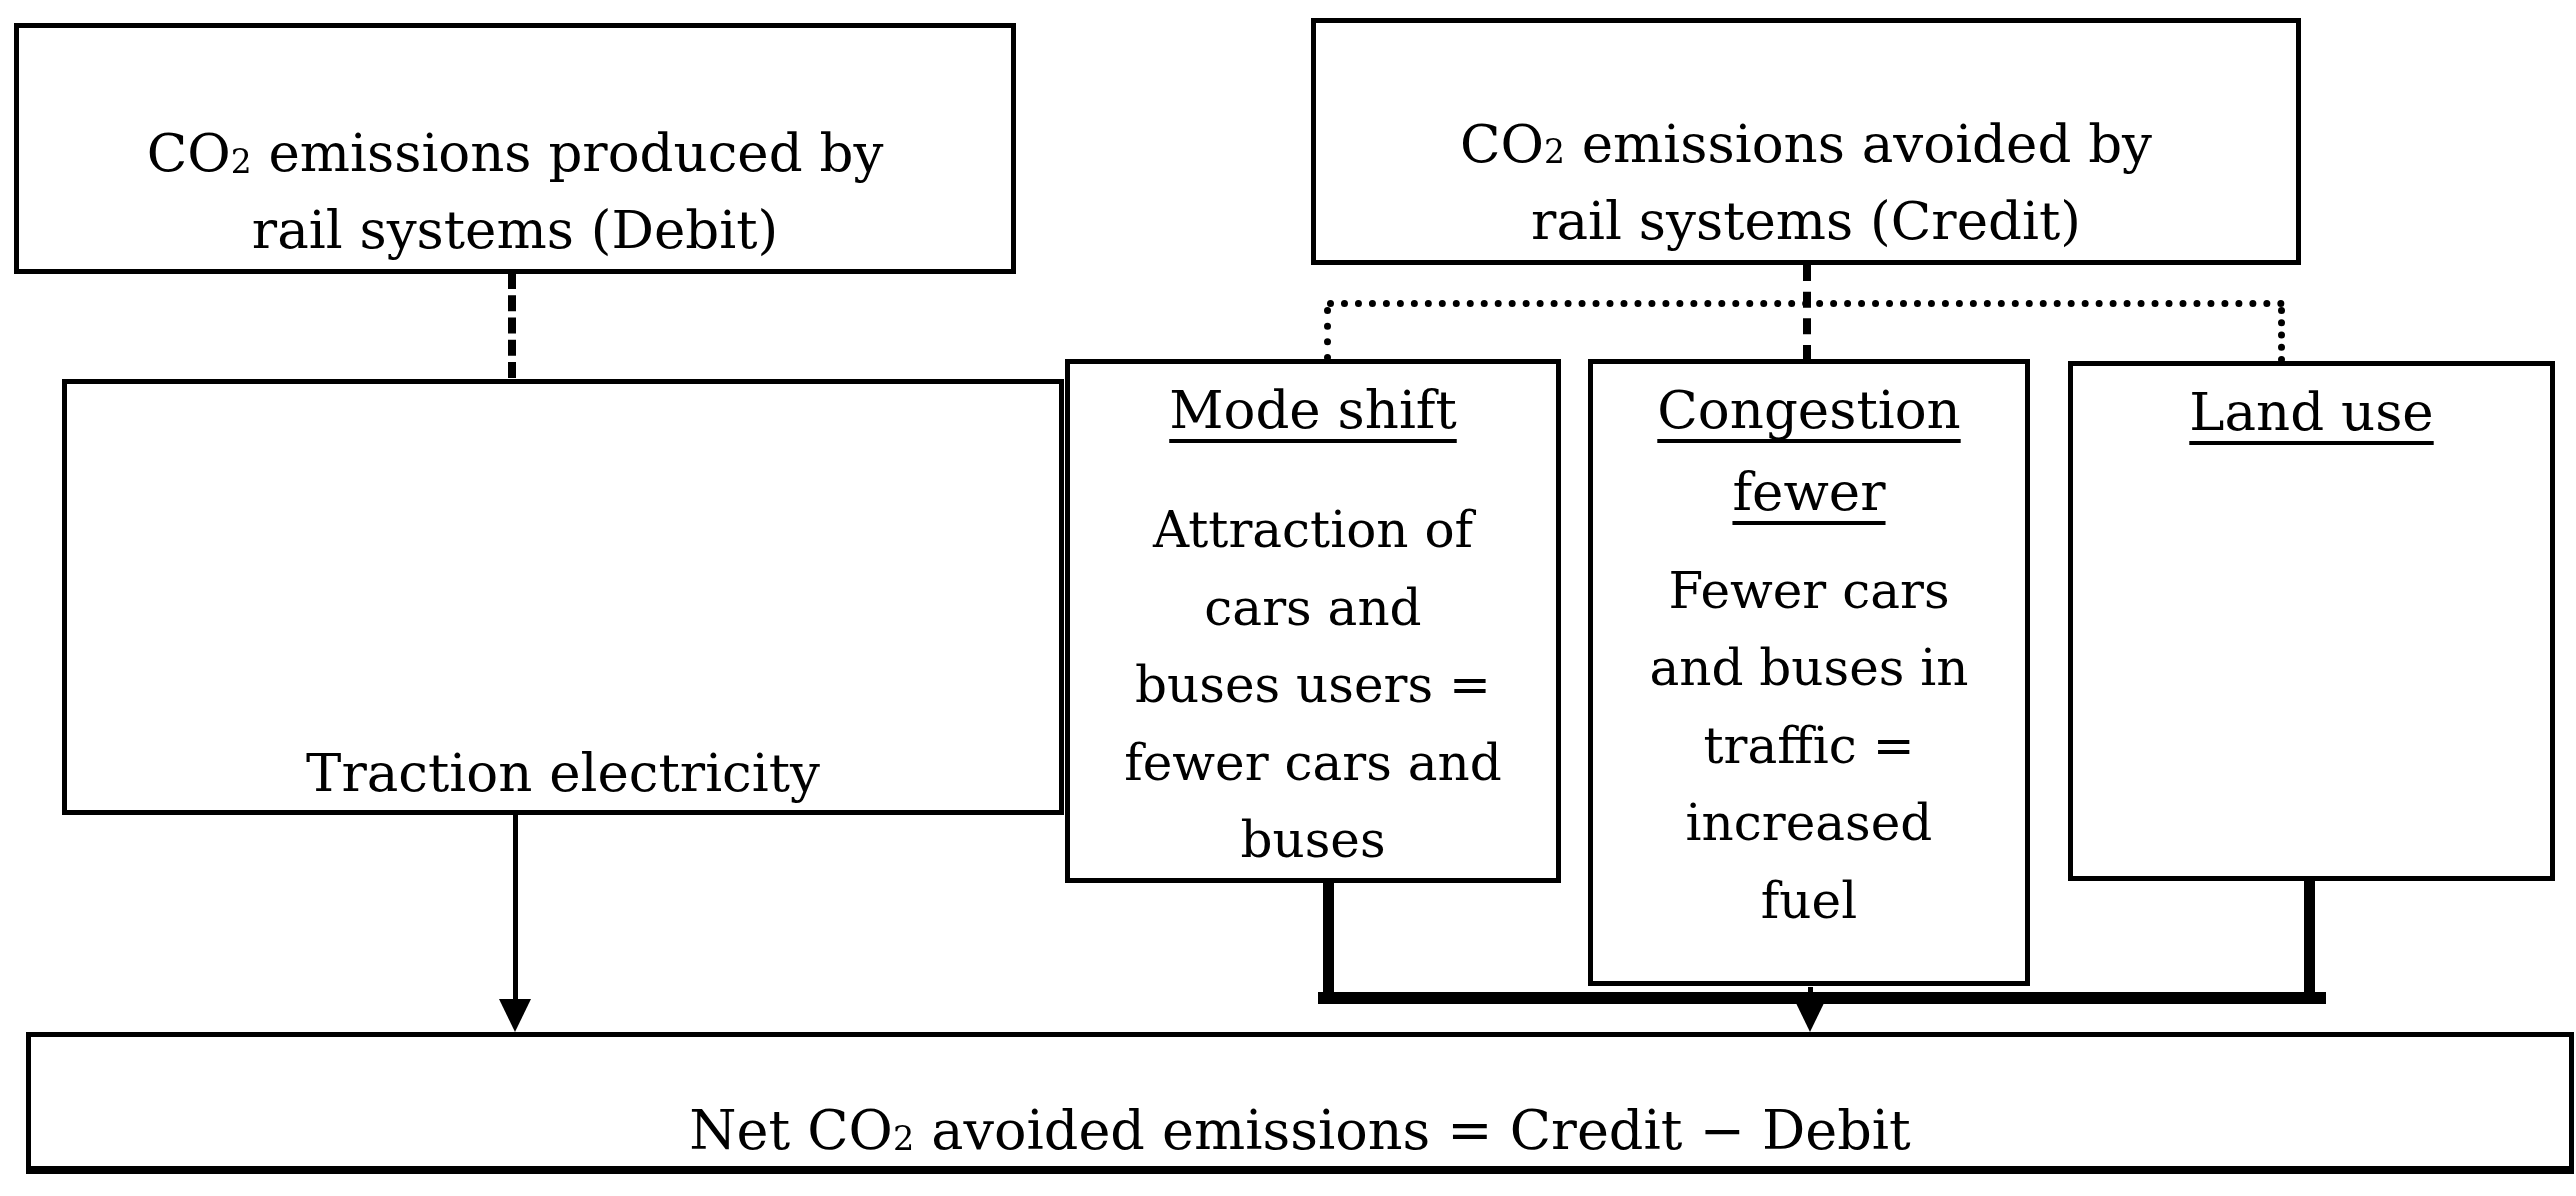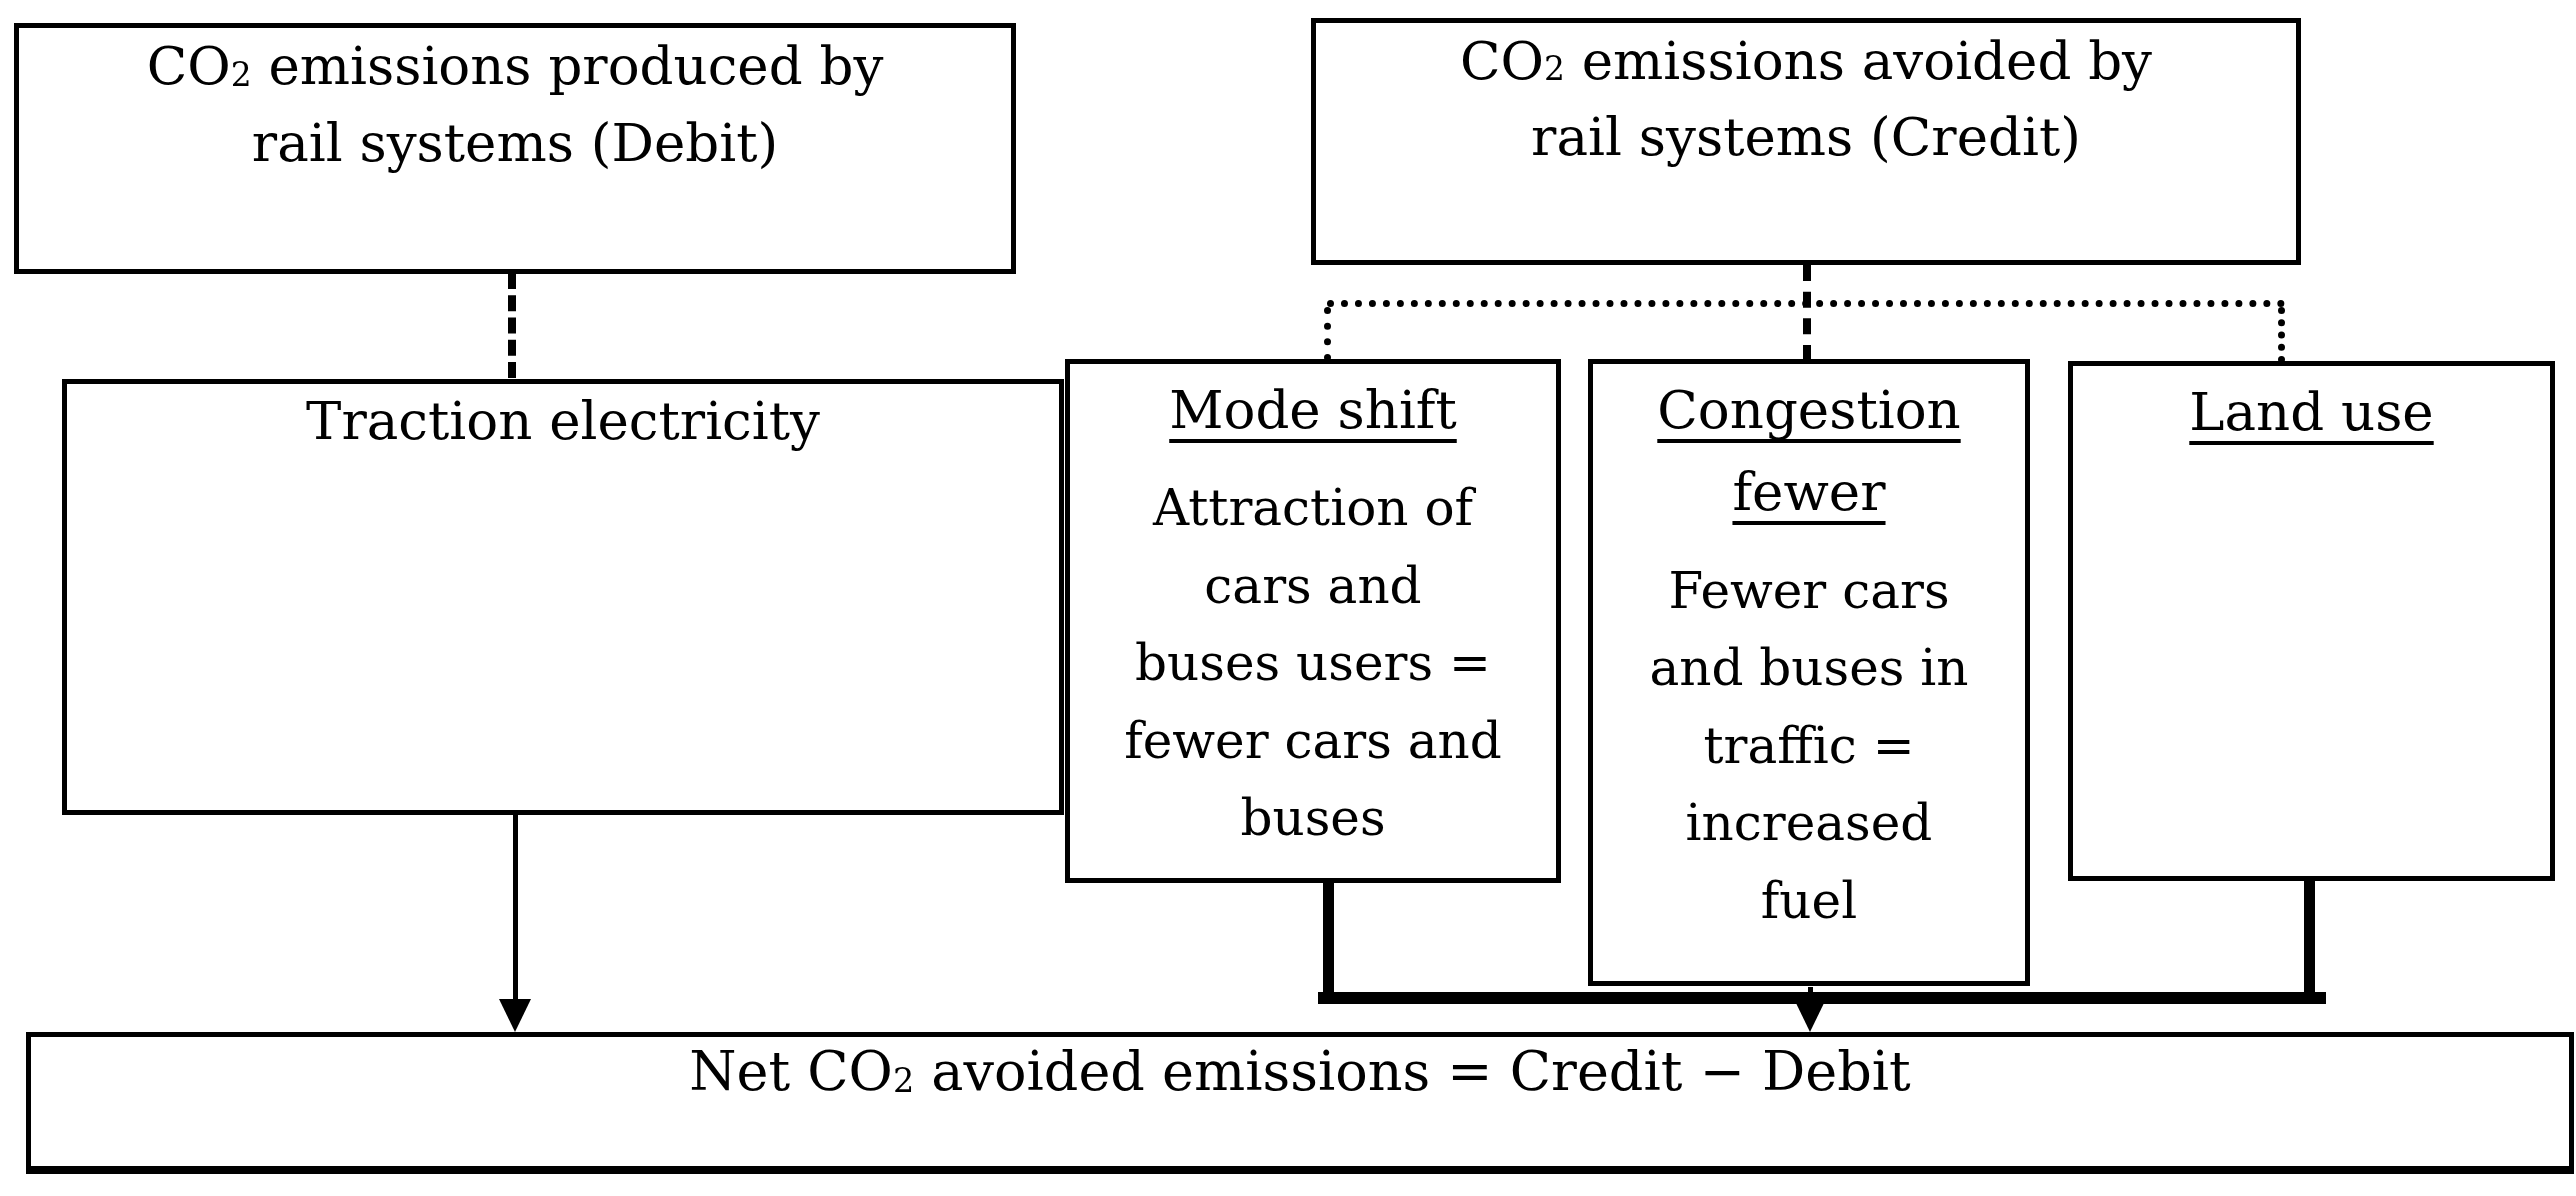--- a/index.html
+++ b/index.html
@@ -18,21 +18,21 @@
   }
   .box {
     position: absolute;
     box-sizing: border-box;
     border: 5.3px solid var(--ink, #000000);
     background: var(--paper, #ffffff);
     display: flex;
     flex-direction: column;
     align-items: center;
   }
-  .vcenter { justify-content: flex-start; }
+  .vcenter { justify-content: flex-end; }
   .txt {
     white-space: pre;
     text-align: center;
   }
   .top-label {
     font-size: 53px;
     line-height: 1.45;
   }
   .traction-label {
     font-size: 53px;
@@ -99,21 +99,21 @@
   <div class="conn doth" style="left:1327px; top:300px; width:958px;"></div>
 
   <div class="conn dotv" style="left:1324px; top:307px; height:54px;"></div>
 
   <div class="conn dotv" style="left:2278px; top:307px; height:56px;"></div>
 
   <div class="box vcenter" style="left:14px; top:379px; width:1002px; height:436px;margin-left:48px;">
     <div class="txt traction-label">Traction electricity</div>
   </div>
 
-  <div class="box mid" style="left:1065px; top:359px; width:496px; height:524px;">
+  <div class="box mid" style="left:1065px; top:359px; width:496px; height:524px;gap:22px;">
     <div class="txt mid-title">Mode shift</div>
     <div class="txt mid-body">Attraction of
 cars and
 buses users =
 fewer cars and
 buses</div>
   </div>
 
   <div class="box mid" style="left:1588px; top:359px; width:442px; height:627px;">
     <div class="txt mid-title">Congestion

